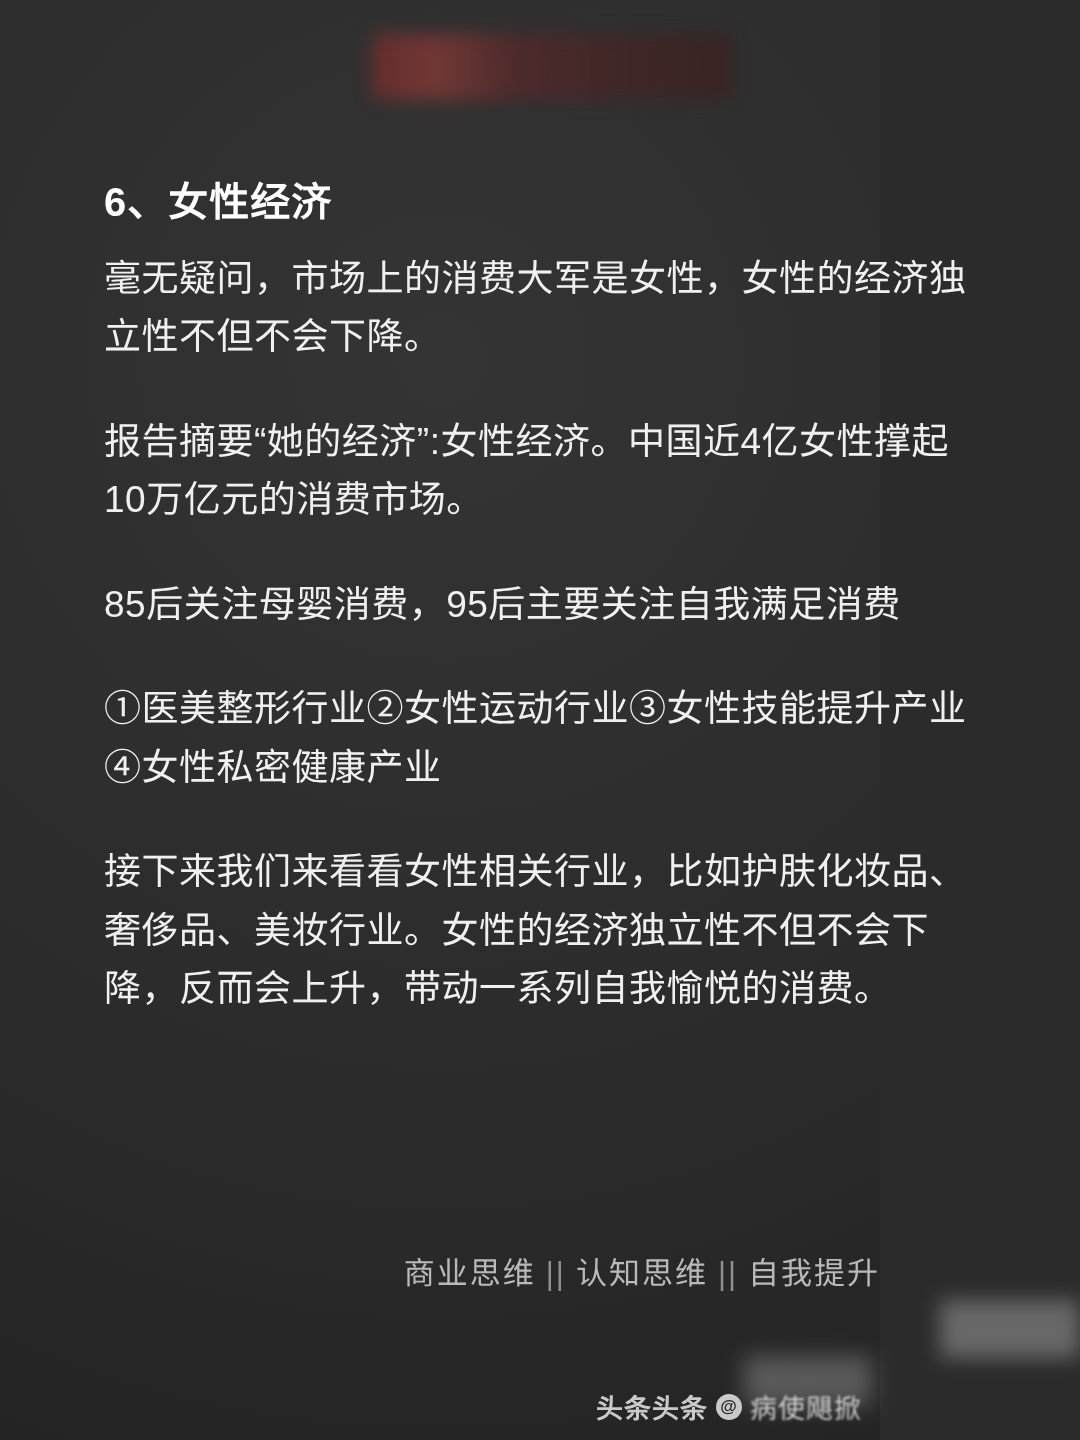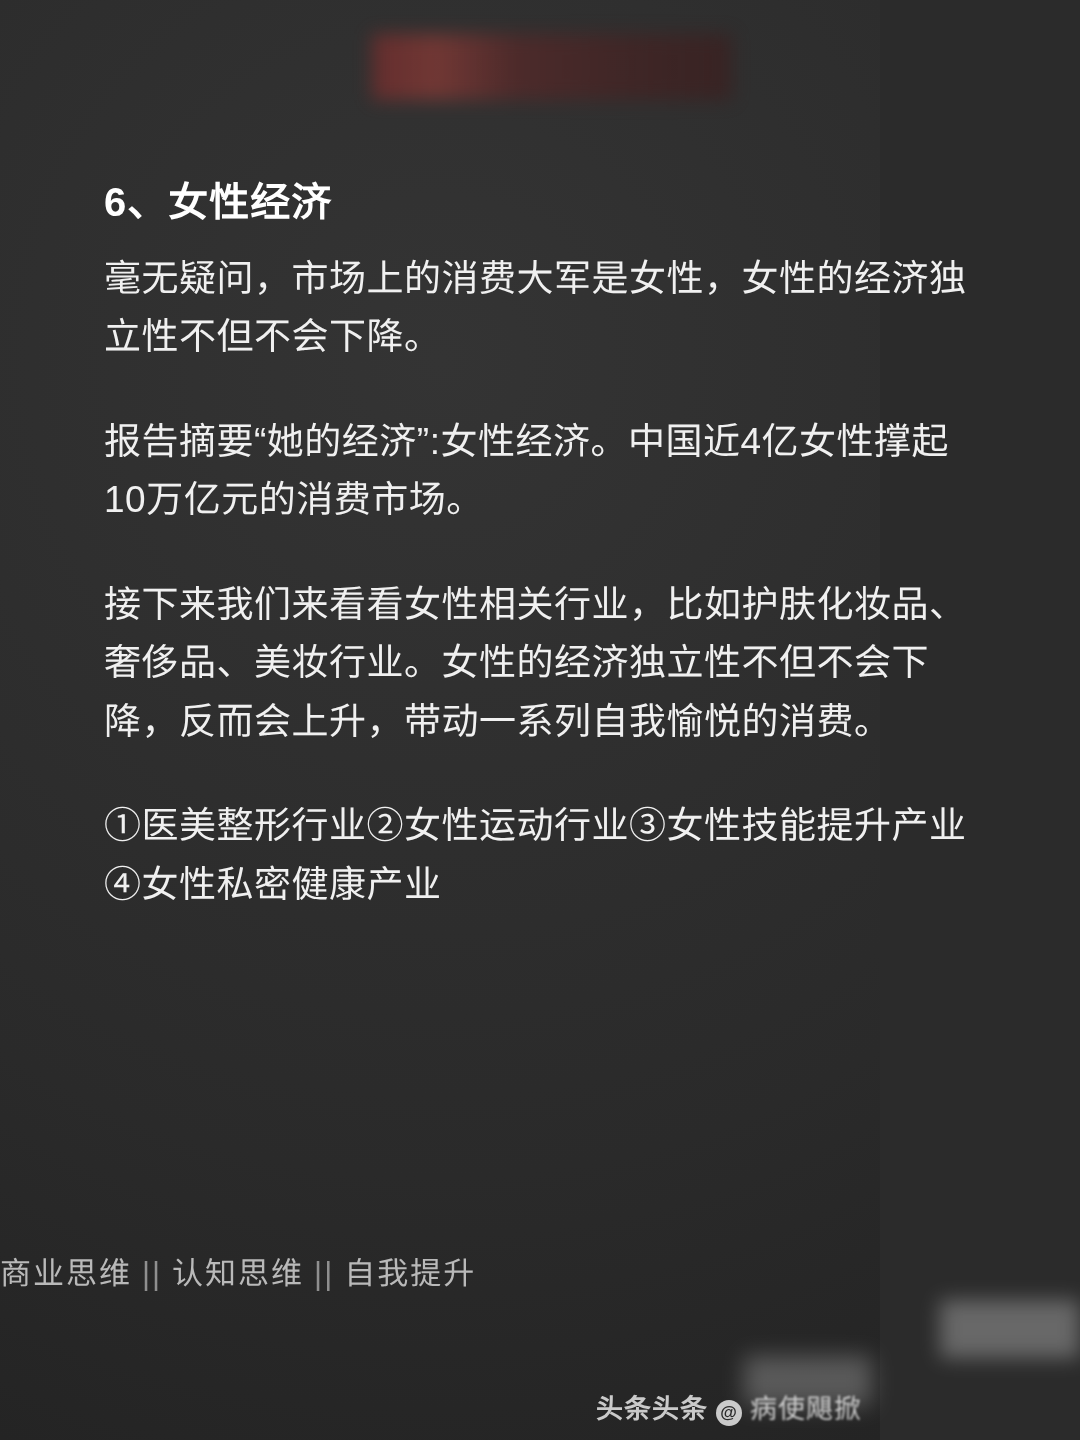--- a/index.html
+++ b/index.html
@@ -62,21 +62,21 @@
     letter-spacing: 0.5px;
     font-weight: 350;
   }
   .para:last-child { margin-bottom: 0; }
 
   .footer-tagline {
     position: absolute;
     left: 0;
     right: 0;
     top: 1248px;
-    text-align: left;
+    text-align: right;
     font-size: 31px;
     color: #b9b9b9;
     letter-spacing: 2px;
   }
   .footer-tagline .sep {
     color: #8f8f8f;
     padding: 0 10px;
   }
 
   
@@ -99,21 +99,21 @@
     background: #8d8d8d;
     filter: blur(11px);
     opacity: .5;
   }
 
   .watermark {
     position: absolute;
     right: 18px;
     bottom: 14px;
     display: flex;
-    align-items: flex-end;
+    align-items: center;
     gap: 8px;
     font-size: 27px;
     color: #d8d8d8;
     opacity: .92;
     letter-spacing: 1px;
   }
   .watermark .wm-logo {
     font-weight: bold;
     letter-spacing: 1px;
   }
@@ -137,22 +137,23 @@
 <body>
 
 <div class="page">
 
   <div class="top-blur"></div>
 
   <div class="content">
     <h1 class="heading">6、女性经济</h1>
     <p class="para">毫无疑问，市场上的消费大军是女性，女性的经济独立性不但不会下降。</p>
     <p class="para">报告摘要“她的经济”:女性经济。中国近4亿女性撑起10万亿元的消费市场。</p>
+    <p class="para">85后关注母婴消费，95后主要关注自我满足消费</p>
+    <p class="para">①医美整形行业②女性运动行业③女性技能提升产业④女性私密健康产业</p>
     <p class="para">接下来我们来看看女性相关行业，比如护肤化妆品、奢侈品、美妆行业。女性的经济独立性不但不会下降，反而会上升，带动一系列自我愉悦的消费。</p>
-    <p class="para">①医美整形行业②女性运动行业③女性技能提升产业④女性私密健康产业</p>
   </div>
 
   <div class="footer-tagline">
     <span>商业思维</span><span class="sep">||</span><span>认知思维</span><span class="sep">||</span><span>自我提升</span>
   </div>
 
   <div class="blur-block-a"></div>
   <div class="blur-block-b"></div>
 
   <div class="watermark">

